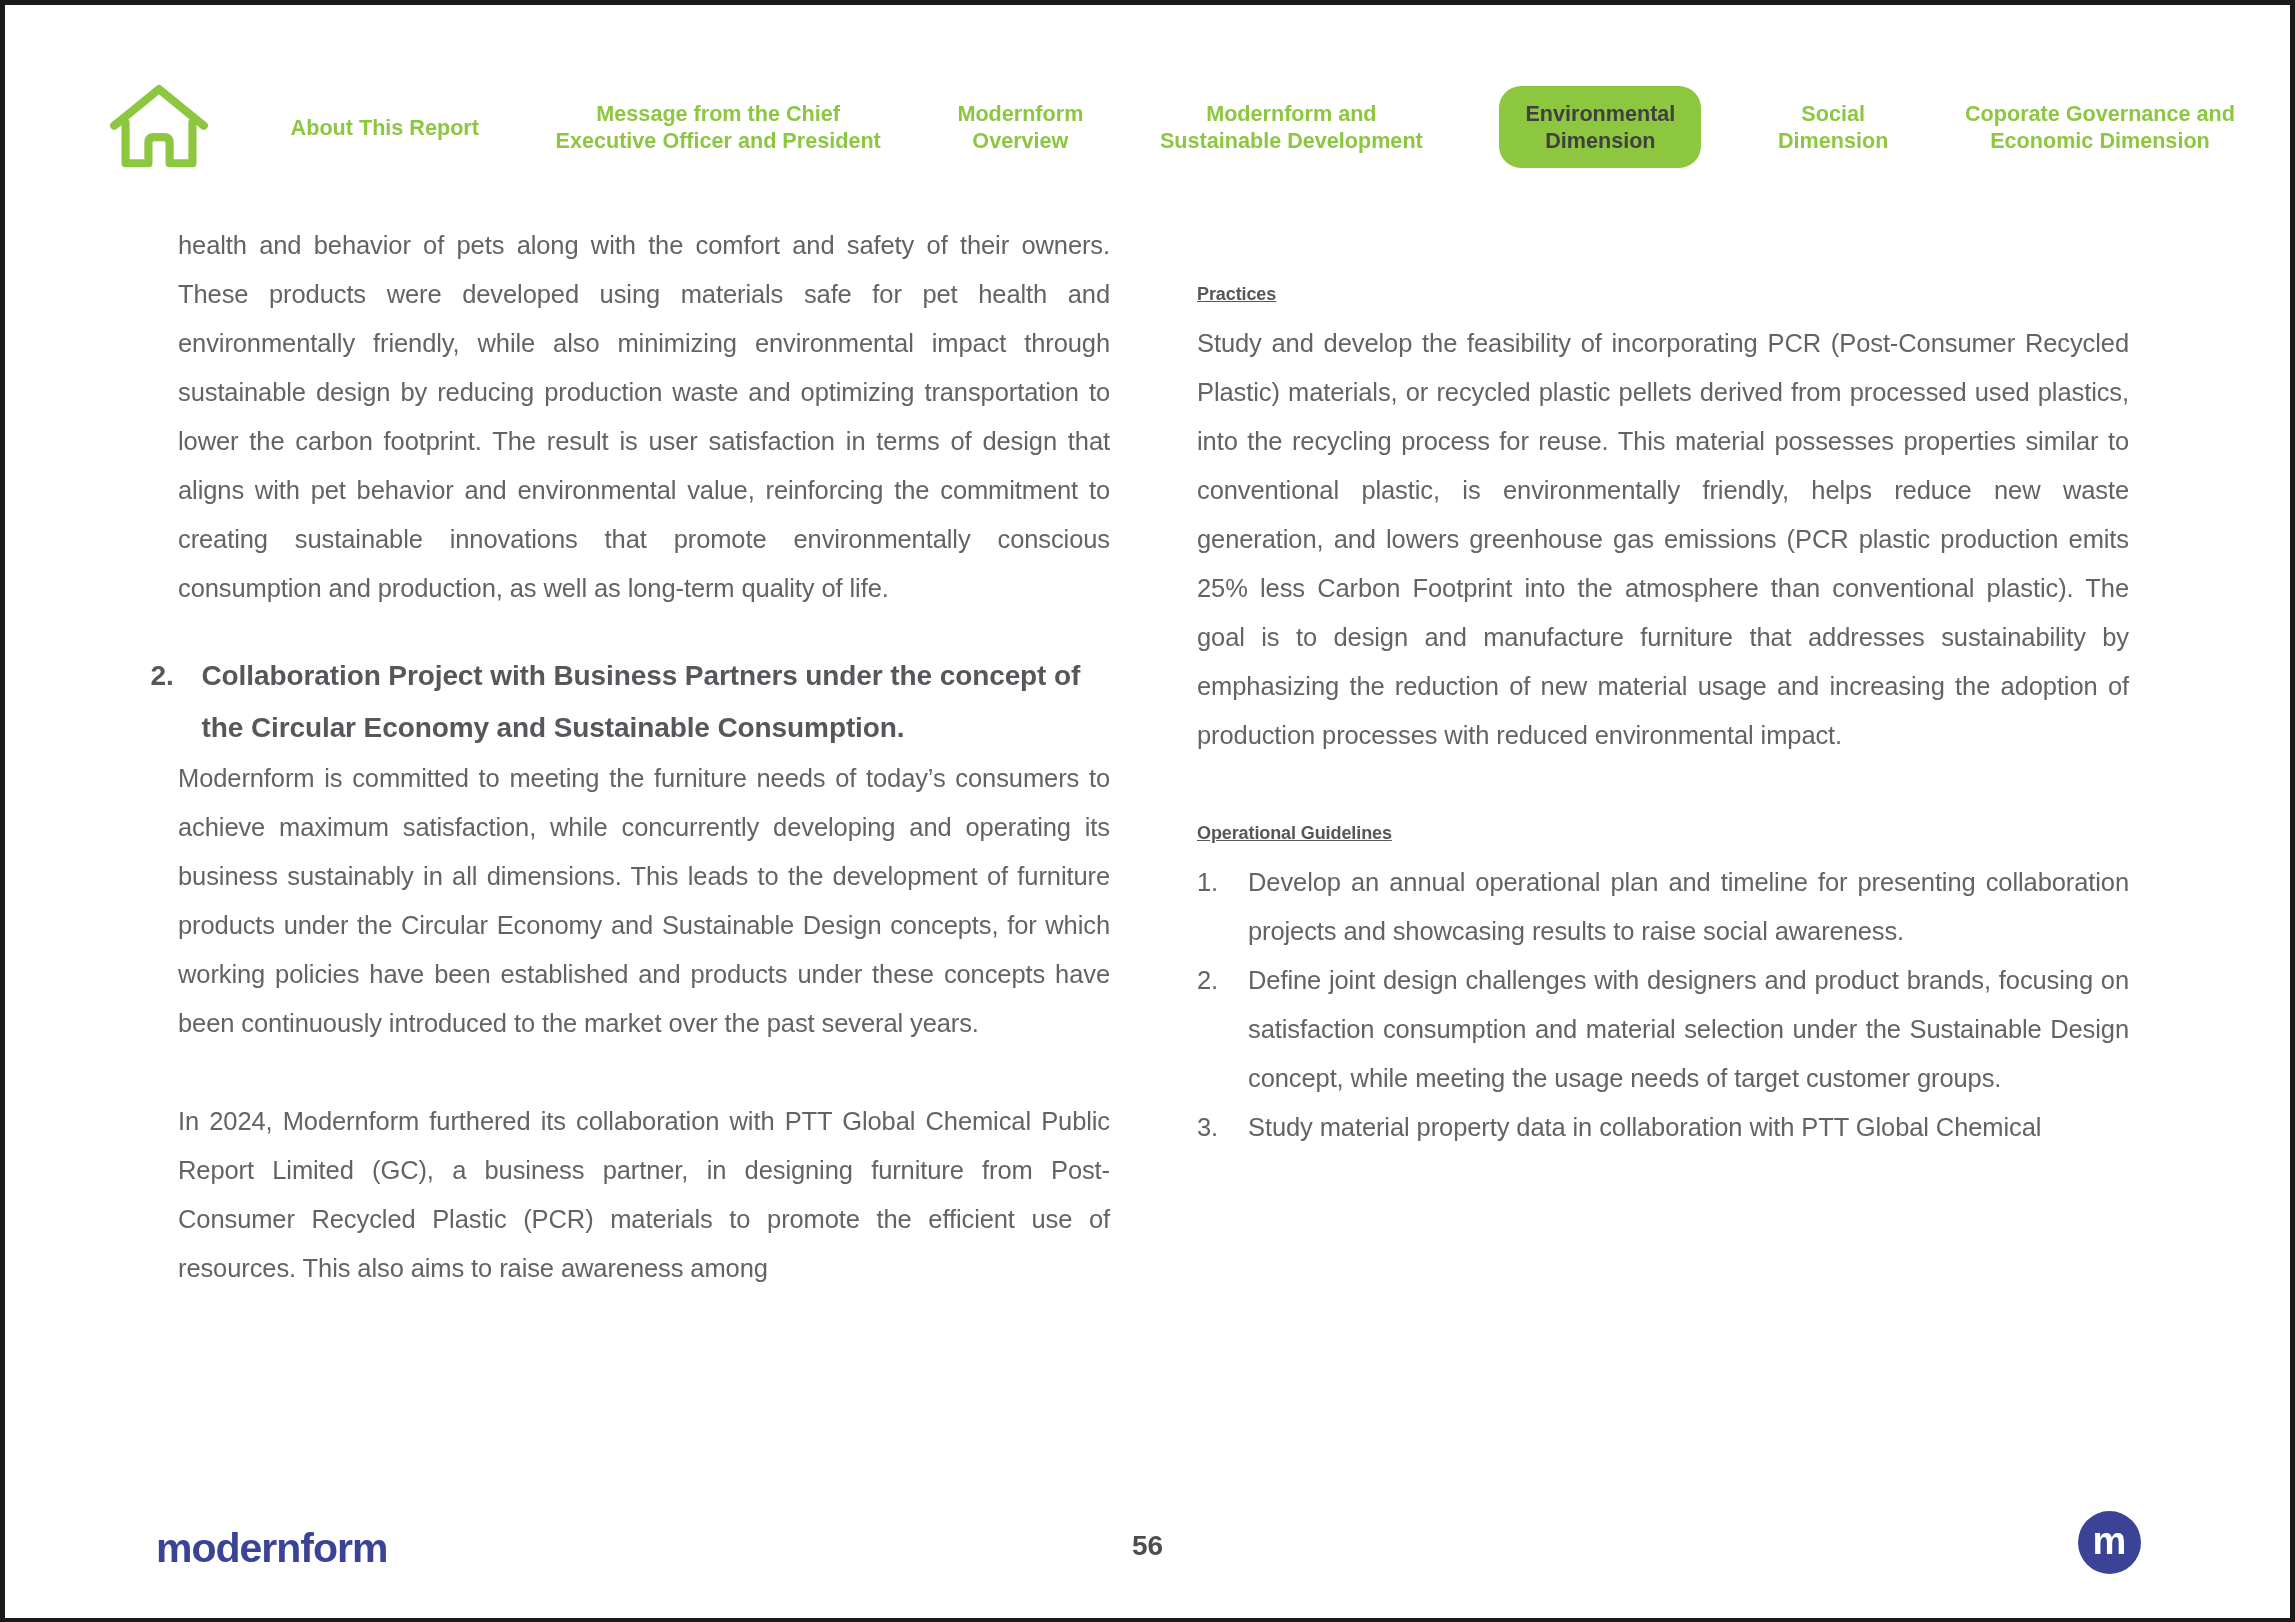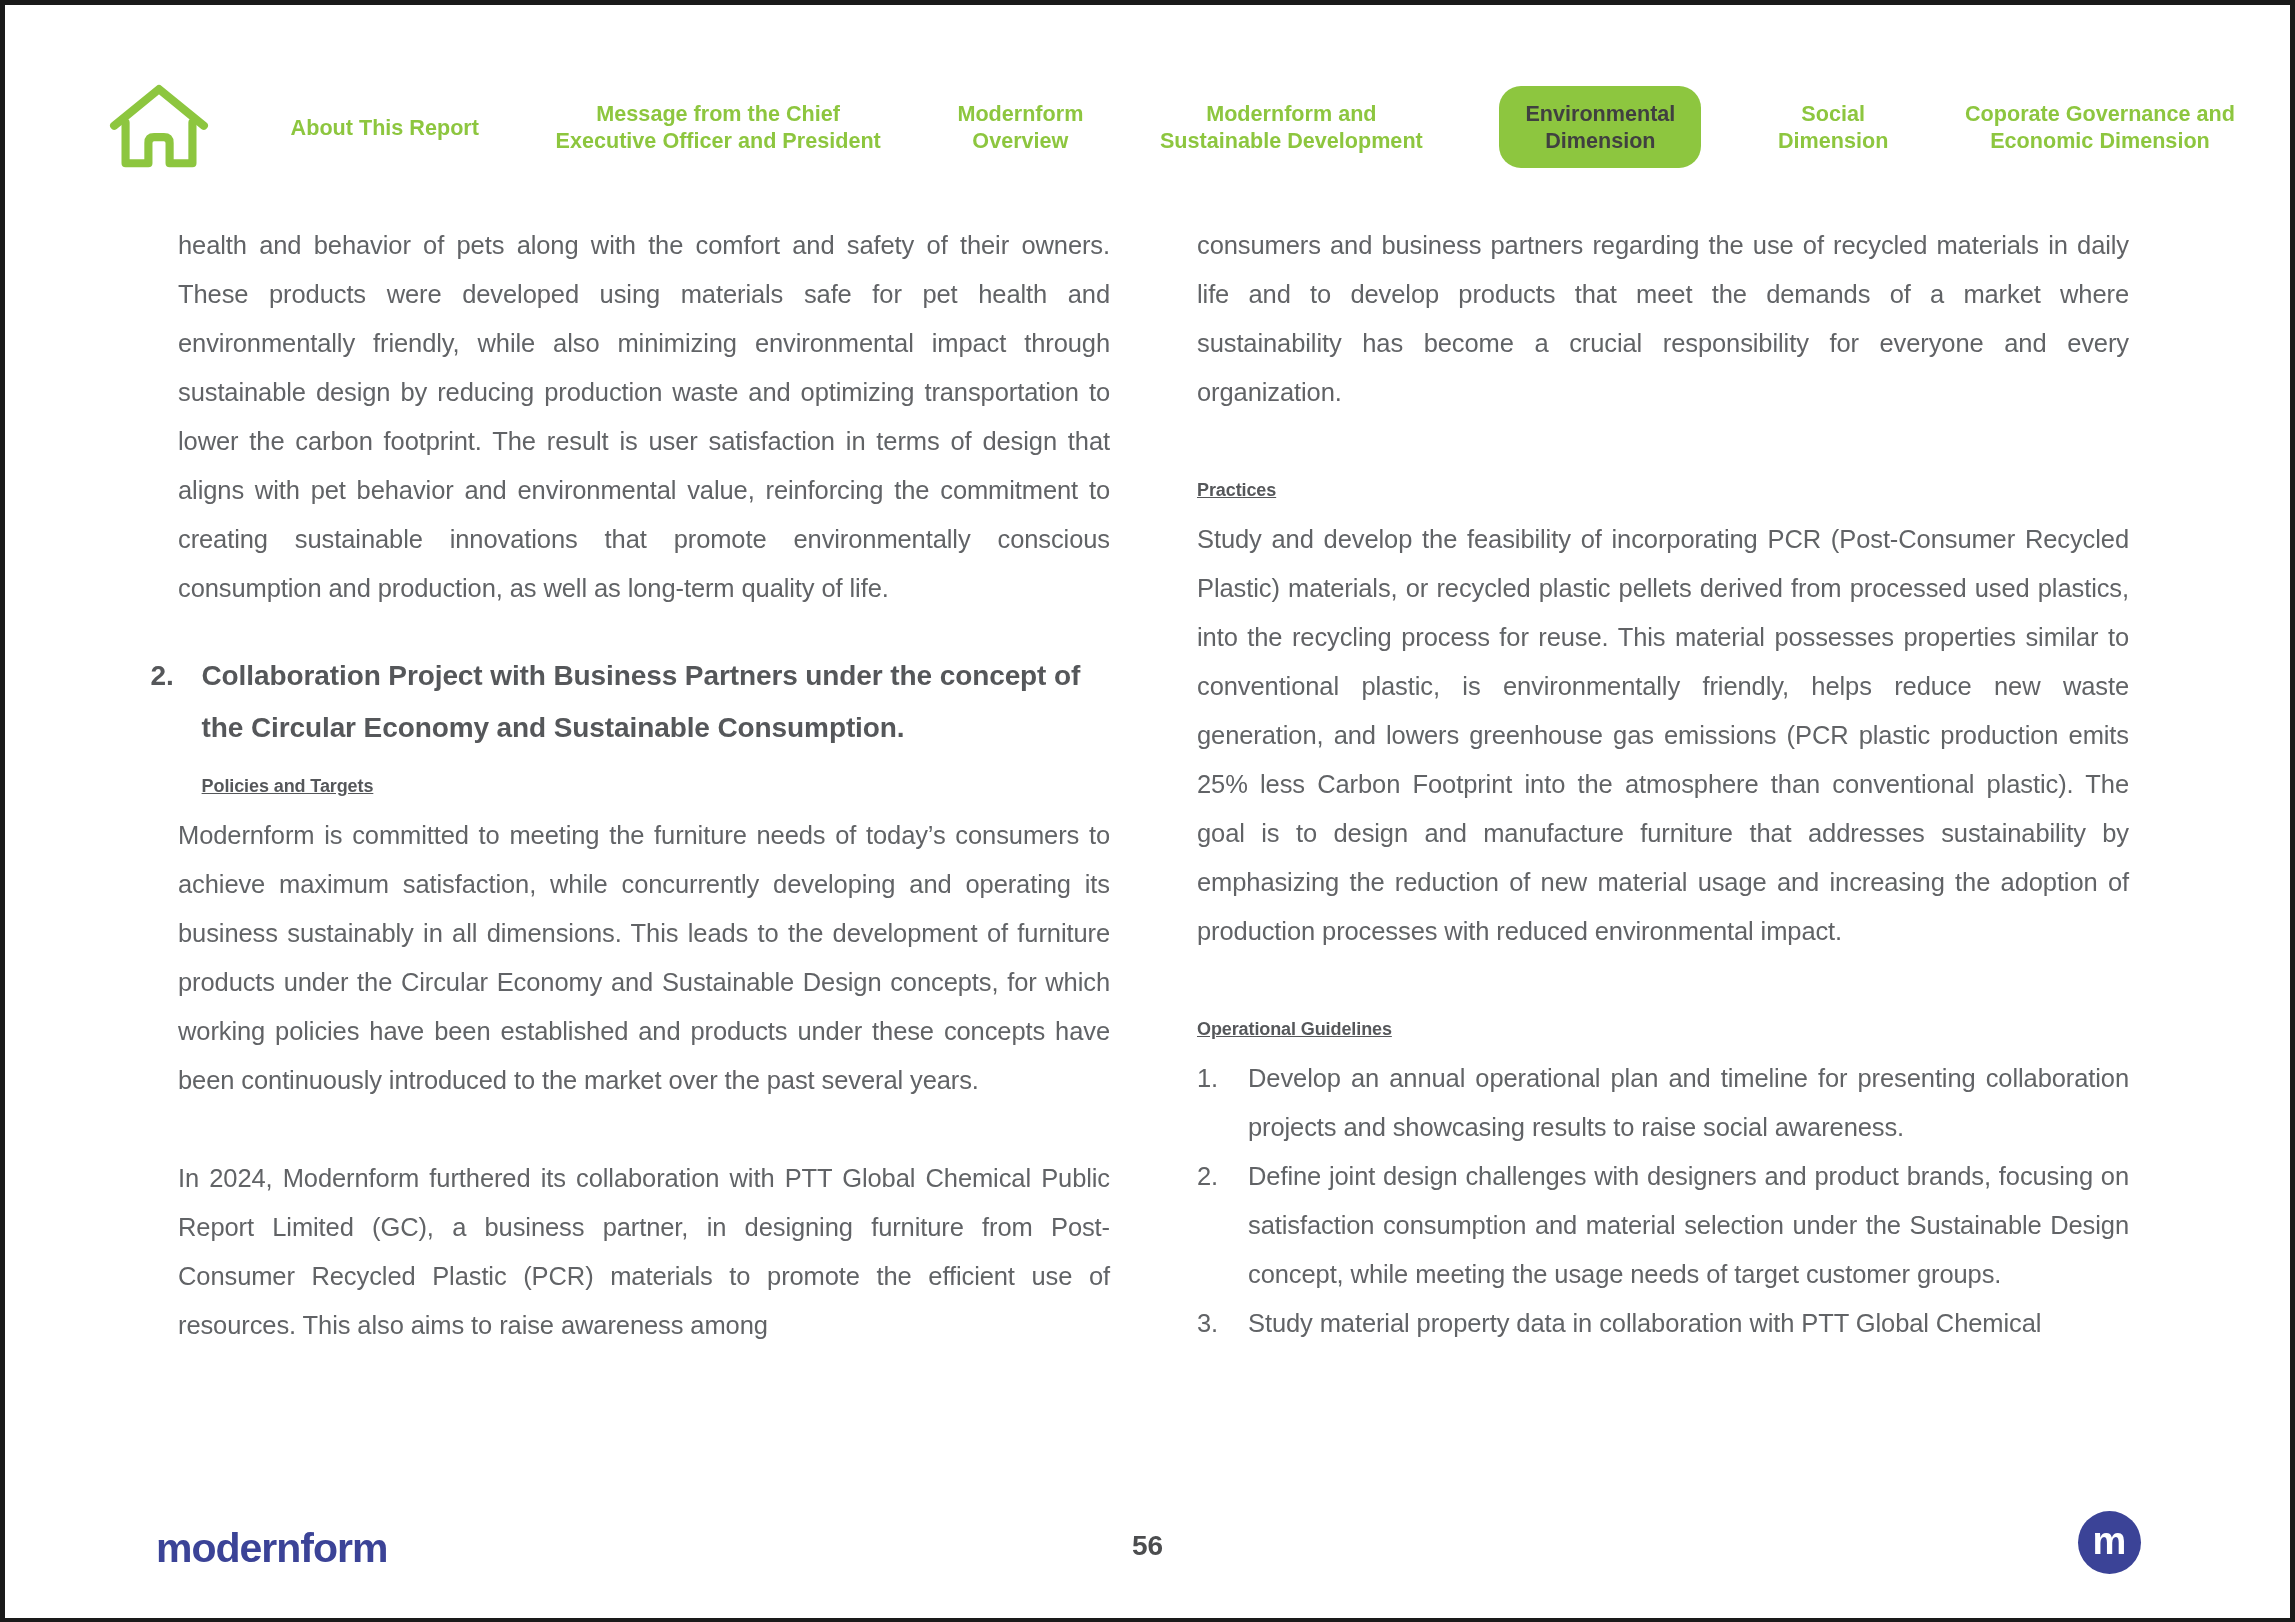--- a/index.html
+++ b/index.html
@@ -128,28 +128,26 @@
   <div class="content">
 
     <div class="col">
       <p class="para">health and behavior of pets along with the comfort and safety of their owners. These products were developed using materials safe for pet health and environmentally friendly, while also minimizing environmental impact through sustainable design by reducing production waste and optimizing transportation to lower the carbon footprint. The result is user satisfaction in terms of design that aligns with pet behavior and environmental value, reinforcing the commitment to creating sustainable innovations that promote environmentally conscious consumption and production, as well as long-term quality of life.</p>
 
       <div class="num-heading">
         <div class="num">2.</div>
         <div class="txt">Collaboration Project with Business Partners under the concept of the Circular Economy and Sustainable Consumption.</div>
       </div>
 
-      <div class="subheading indent">Policies and Targets</div>
 
       <p class="para">Modernform is committed to meeting the furniture needs of today’s consumers to achieve maximum satisfaction, while concurrently developing and operating its business sustainably in all dimensions. This leads to the development of furniture products under the Circular Economy and Sustainable Design concepts, for which working policies have been established and products under these concepts have been continuously introduced to the market over the past several years.</p>
       <p class="para spaced">In 2024, Modernform furthered its collaboration with PTT Global Chemical Public Report Limited (GC), a business partner, in designing furniture from Post-Consumer Recycled Plastic (PCR) materials to promote the efficient use of resources. This also aims to raise awareness among</p>
     </div>
 
     <div class="col">
-      <p class="para">consumers and business partners regarding the use of recycled materials in daily life and to develop products that meet the demands of a market where sustainability has become a crucial responsibility for everyone and every organization.</p>
 
       <div class="subheading spaced">Practices</div>
       <p class="para">Study and develop the feasibility of incorporating PCR (Post-Consumer Recycled Plastic) materials, or recycled plastic pellets derived from processed used plastics, into the recycling process for reuse. This material possesses properties similar to conventional plastic, is environmentally friendly, helps reduce new waste generation, and lowers greenhouse gas emissions (PCR plastic production emits 25% less Carbon Footprint into the atmosphere than conventional plastic). The goal is to design and manufacture furniture that addresses sustainability by emphasizing the reduction of new material usage and increasing the adoption of production processes with reduced environmental impact.</p>
 
       <div class="subheading spaced">Operational Guidelines</div>
 
       <div class="olist">
         <div class="olist-item">
           <div class="num">1.</div>
           <div class="txt">Develop an annual operational plan and timeline for presenting collaboration projects and showcasing results to raise social awareness.</div>

